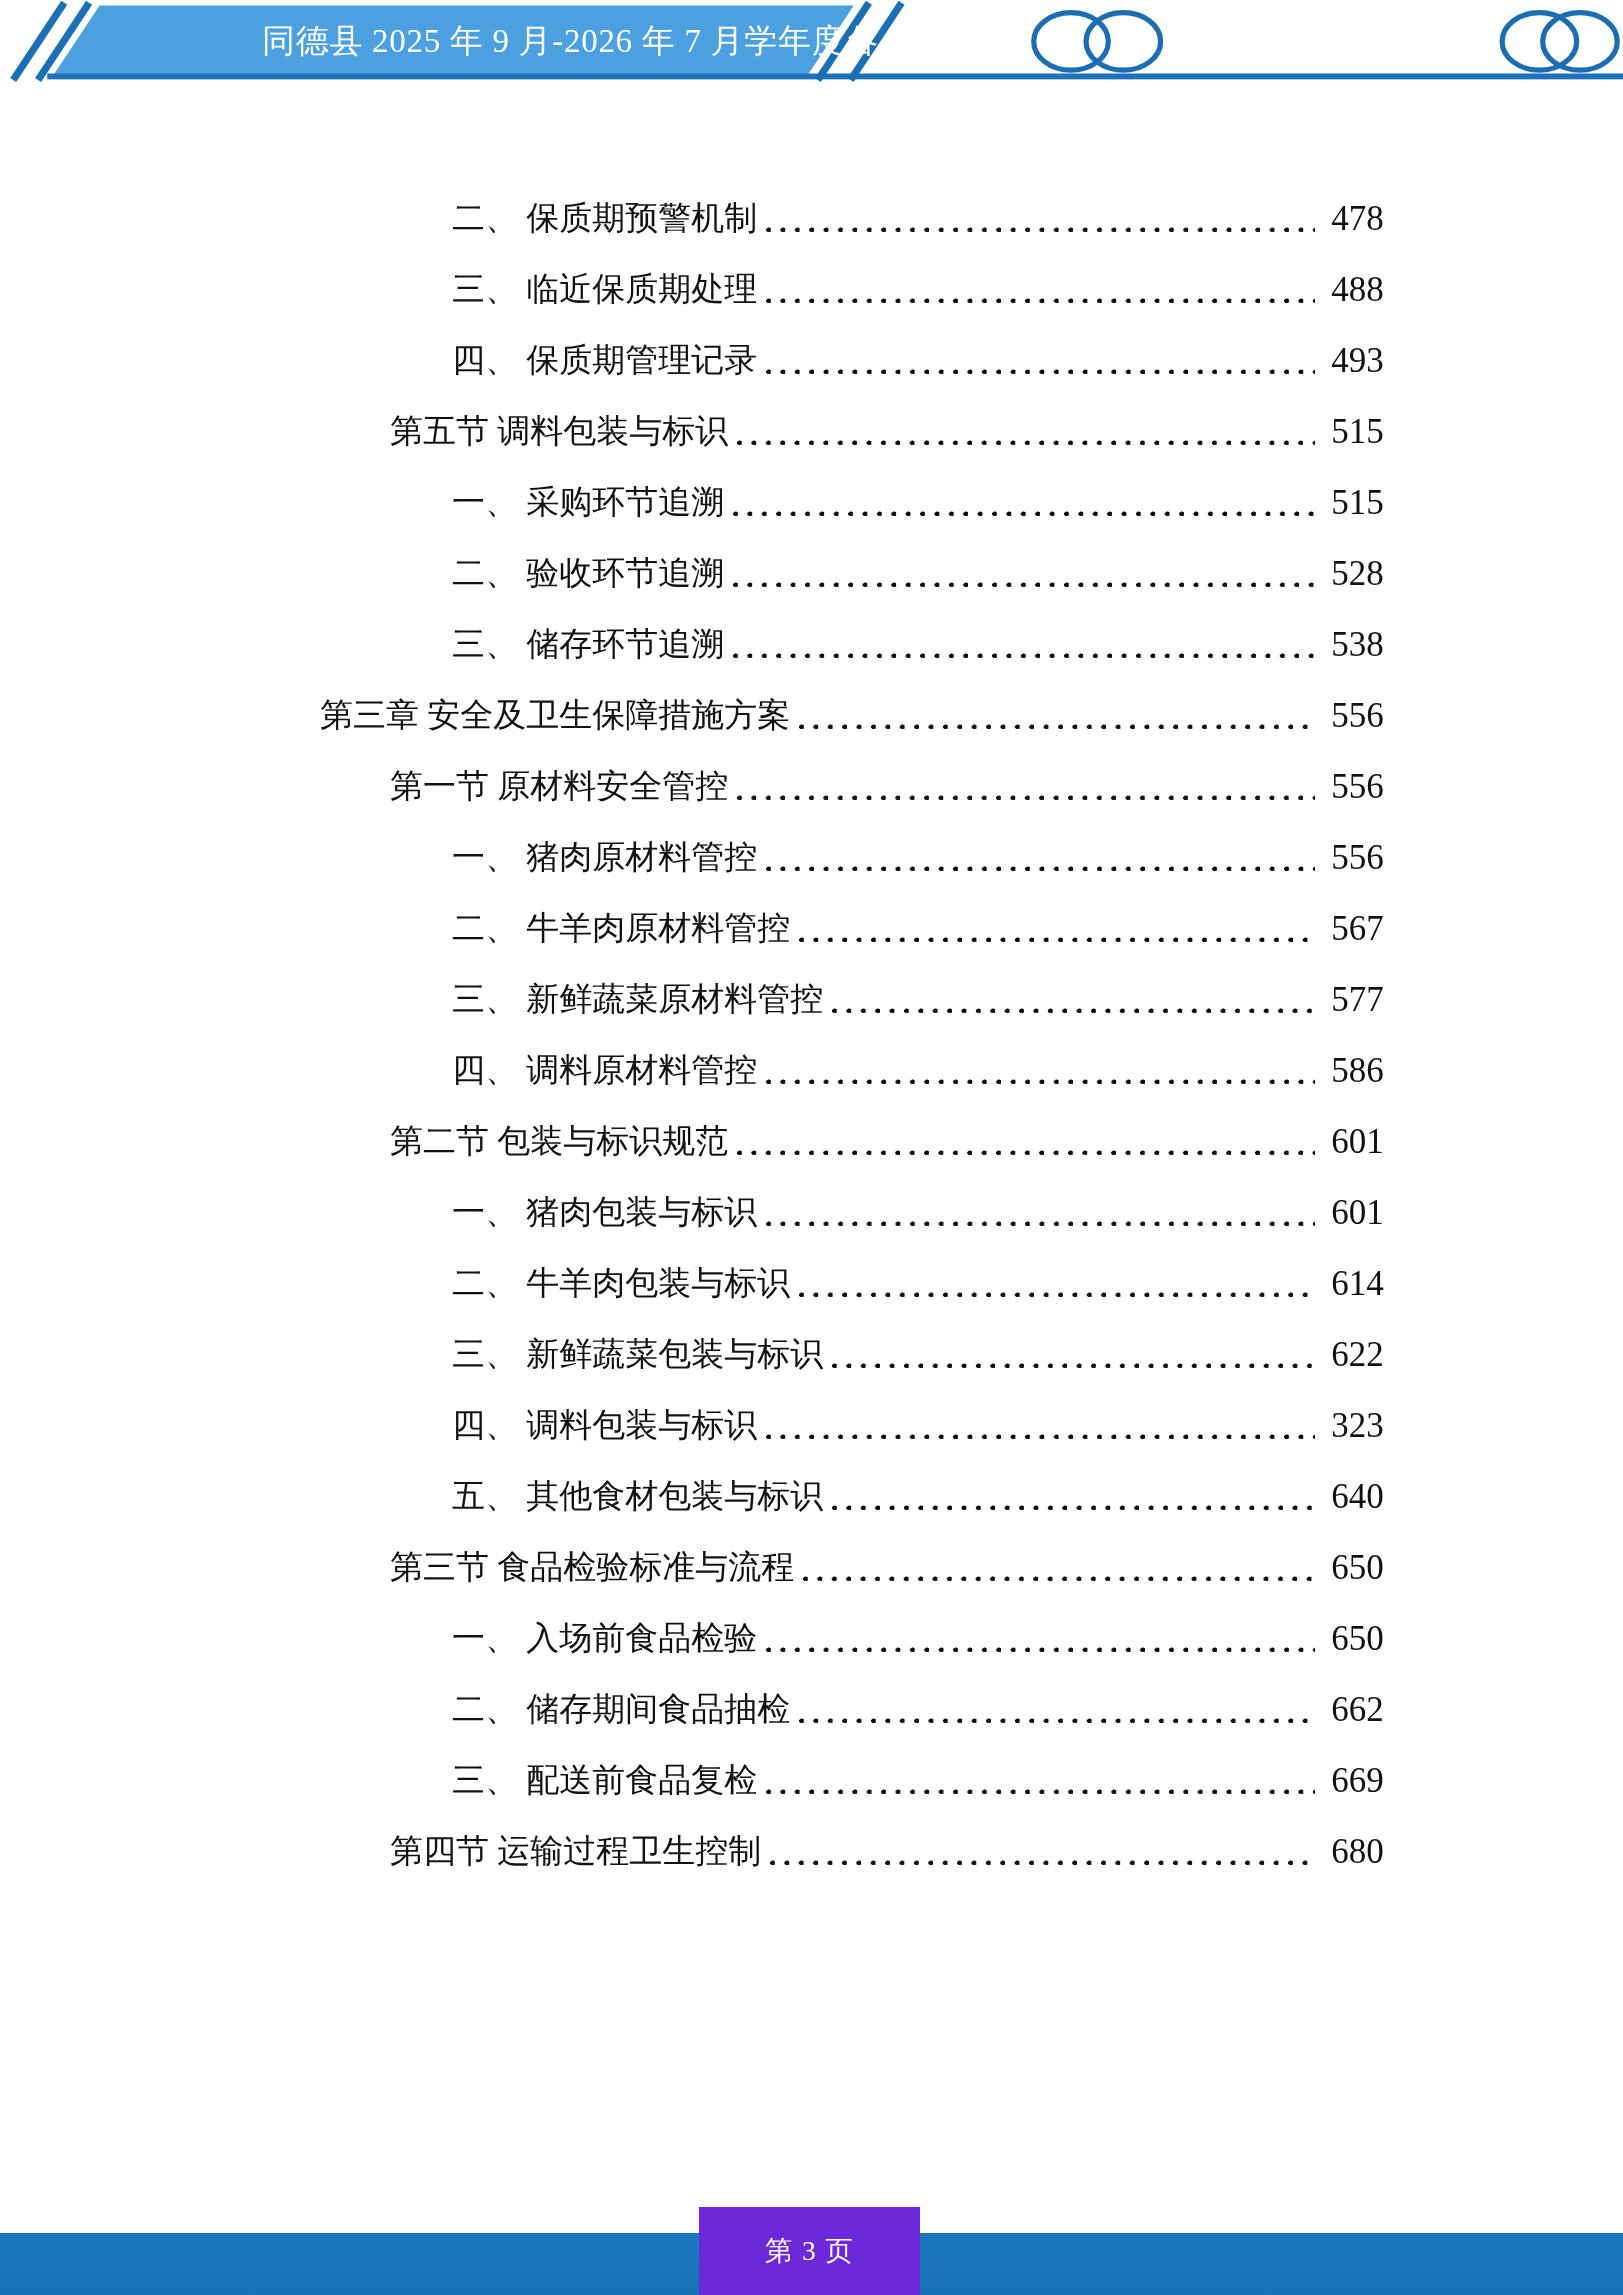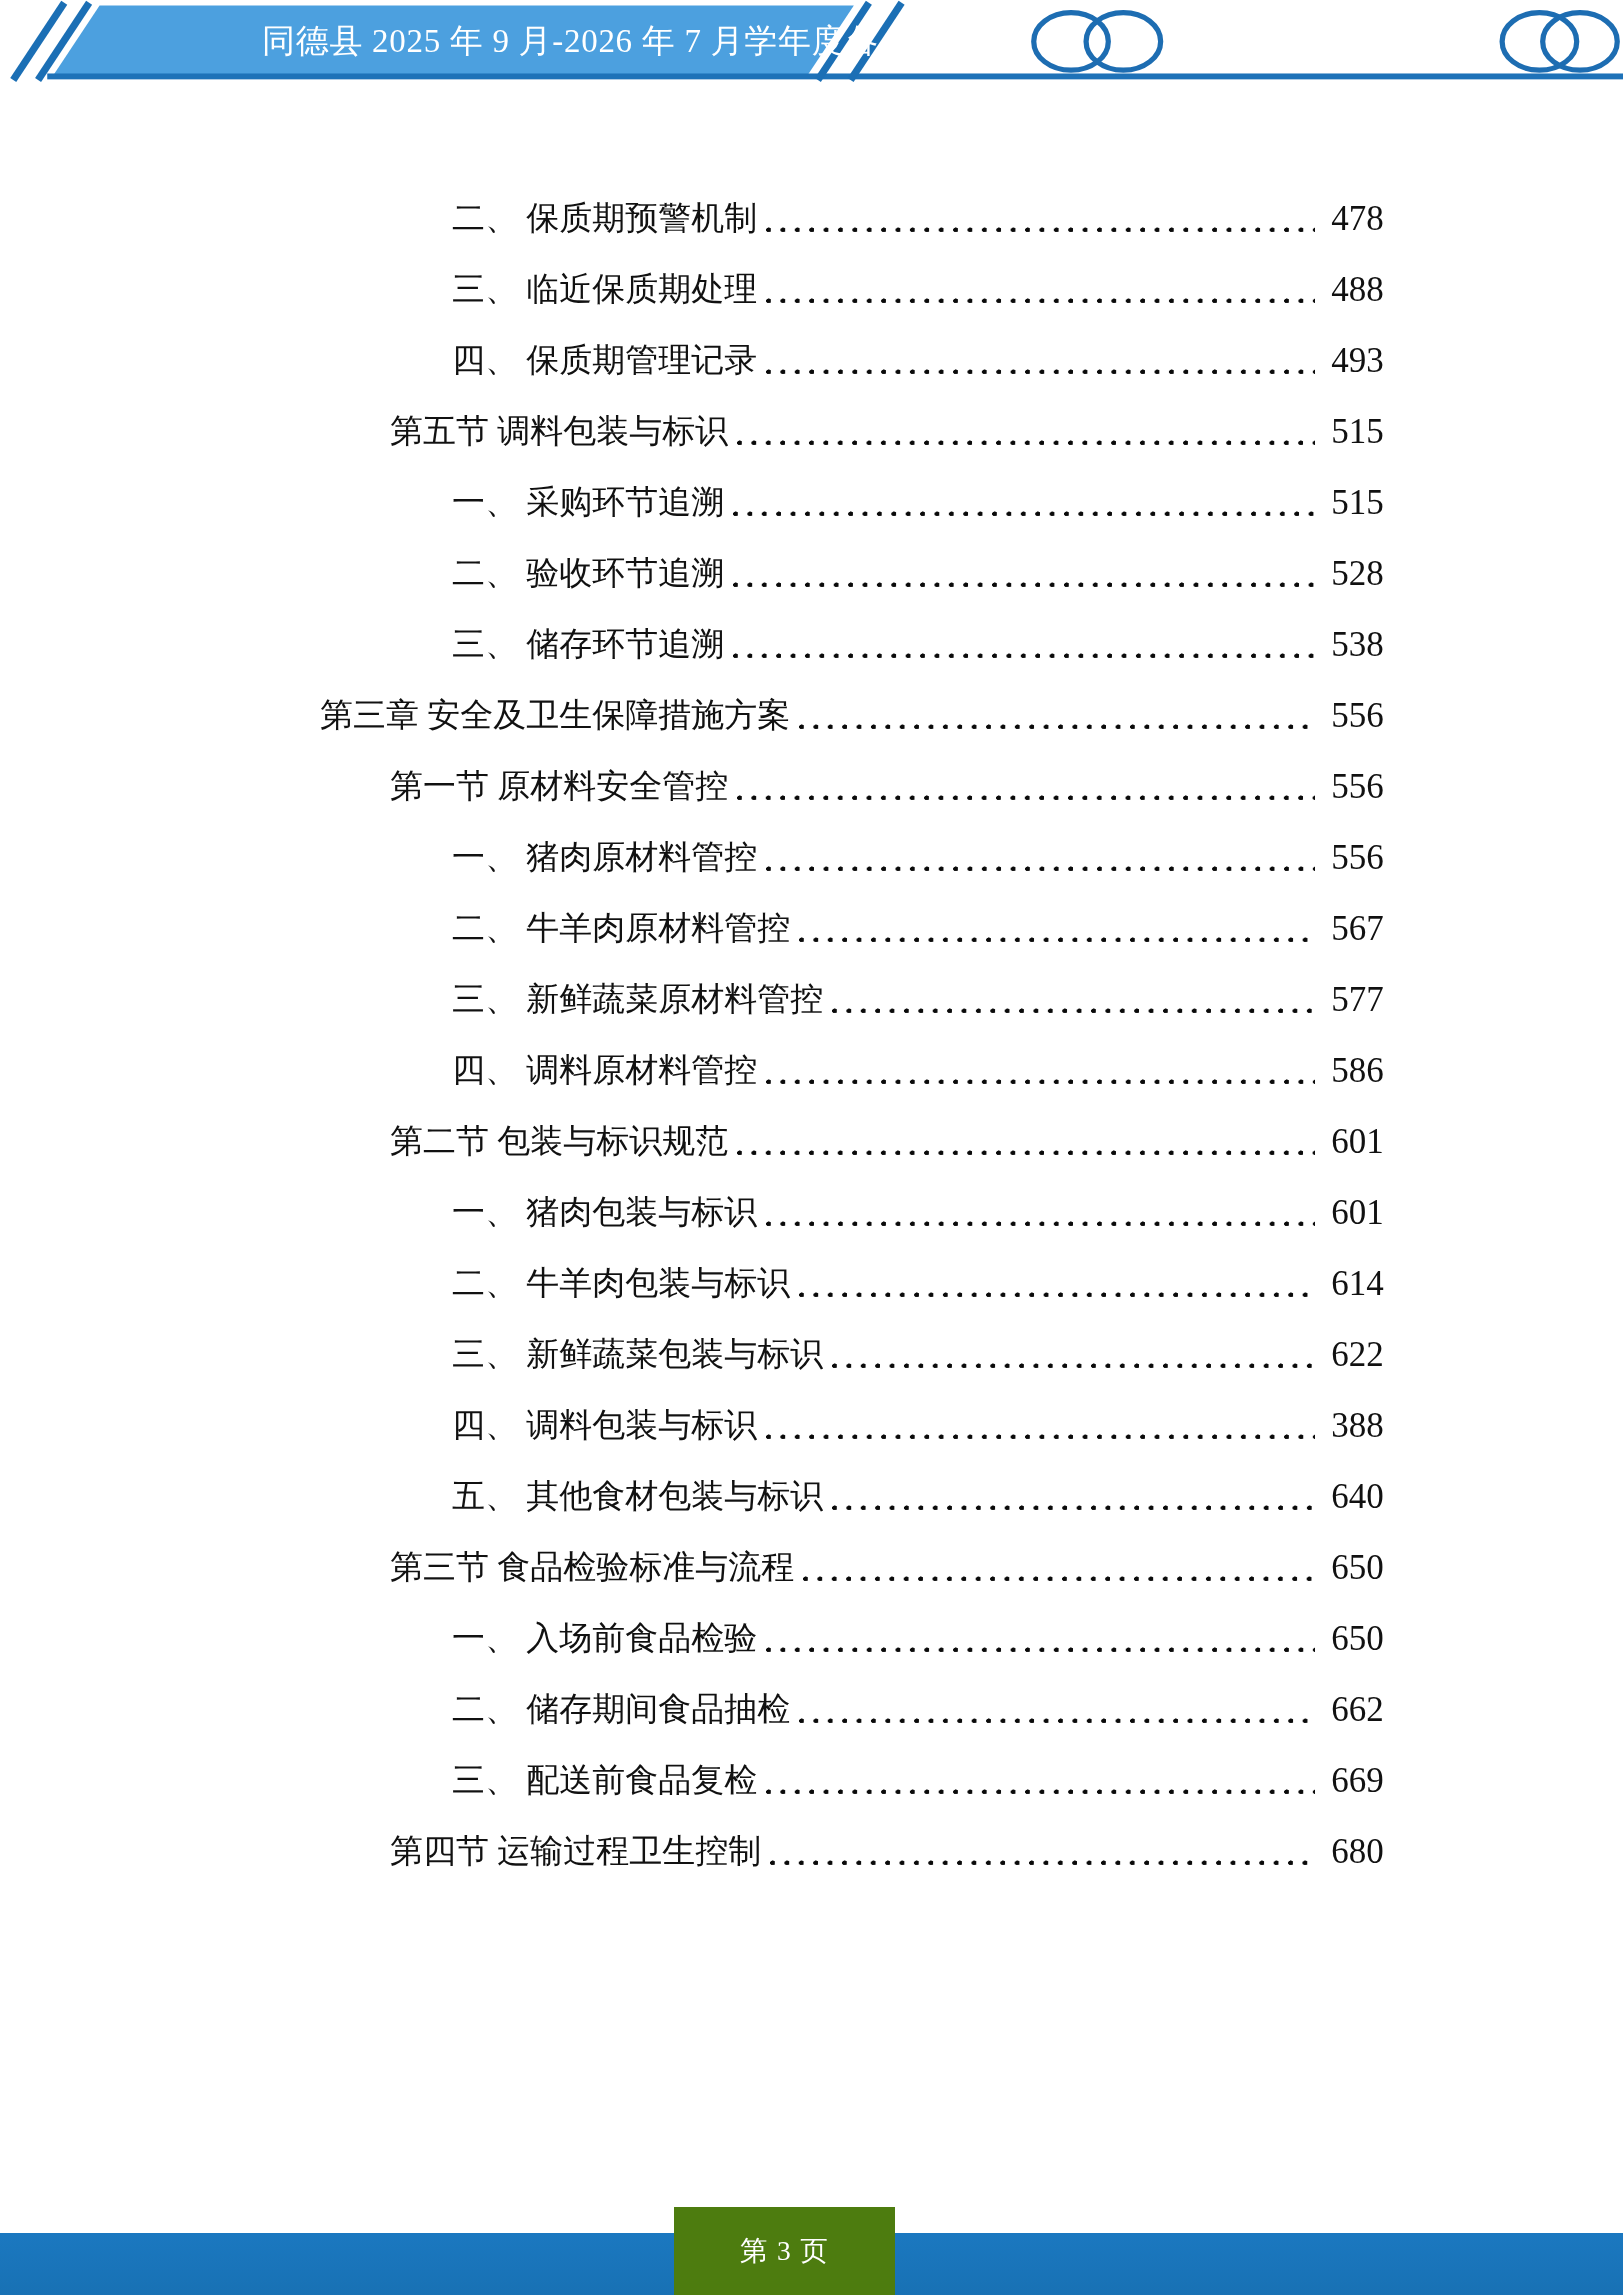--- a/index.html
+++ b/index.html
@@ -38,22 +38,22 @@
     background-image:radial-gradient(circle at 2.6px 2.9px,#0a0a0a 2.2px,rgba(0,0,0,0) 2.7px);
     background-size:14.4px 5.9px;background-repeat:repeat-x;
   }
   .toc-page{flex:0 0 59px;text-align:center;white-space:nowrap;font-size:35px;}
   
   #footer-band{
     position:absolute;left:0;top:2233px;width:1623px;height:63px;
     background:linear-gradient(#1b78c0,#1871b4);
   }
   #footer-page-box{
-    position:absolute;left:674px;top:2207px;width:221px;height:88px;
-    background:#4d7c0f;
+    position:absolute;left:699px;top:2207px;width:221px;height:88px;
+    background:#6d28d9;
     display:flex;align-items:center;justify-content:center;
   }
   #footer-page-label{
     color:#ffffff;font-size:27.5px;letter-spacing:1.3px;white-space:nowrap;
   }
 </style>
 </head>
 <body>
 
 <div id="page">
@@ -166,21 +166,21 @@
       <span class="toc-page">614</span>
     </div>
     <div class="toc-row lvl3">
       <span class="toc-label">三、 新鲜蔬菜包装与标识</span>
       <span class="toc-dots"></span>
       <span class="toc-page">622</span>
     </div>
     <div class="toc-row lvl3">
       <span class="toc-label">四、 调料包装与标识</span>
       <span class="toc-dots"></span>
-      <span class="toc-page">388</span>
+      <span class="toc-page">323</span>
     </div>
     <div class="toc-row lvl3">
       <span class="toc-label">五、 其他食材包装与标识</span>
       <span class="toc-dots"></span>
       <span class="toc-page">640</span>
     </div>
     <div class="toc-row lvl2">
       <span class="toc-label">第三节 食品检验标准与流程</span>
       <span class="toc-dots"></span>
       <span class="toc-page">650</span>

